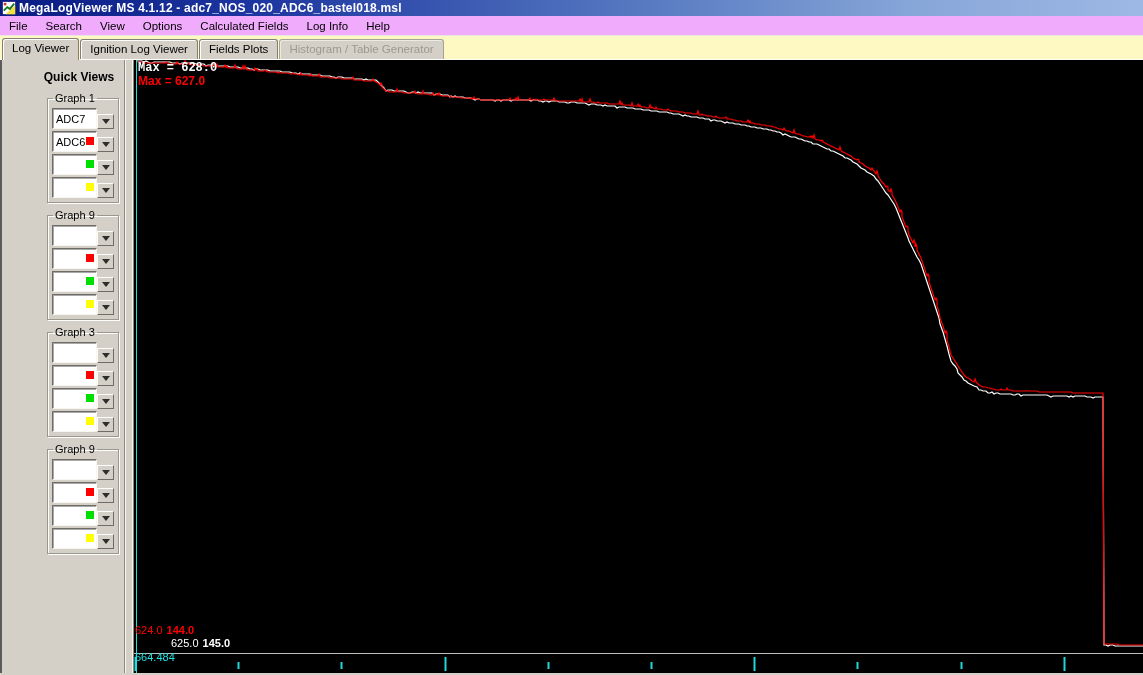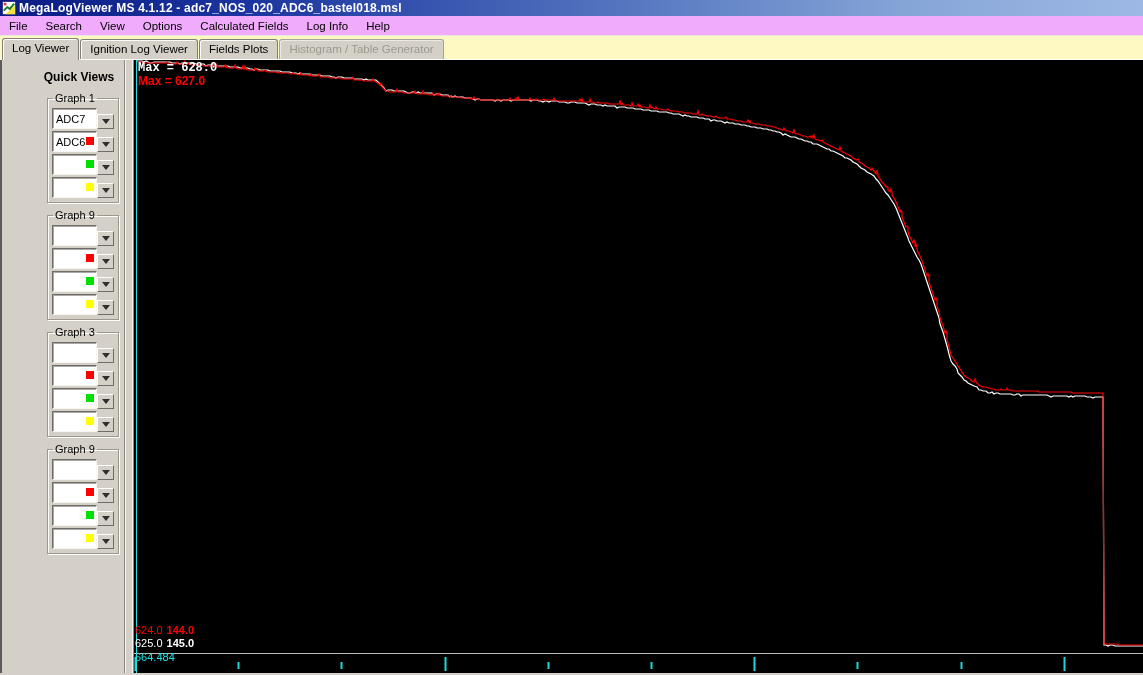--- a/index.html
+++ b/index.html
@@ -225,18 +225,18 @@
           <line x1="723.5" y1="602" x2="723.5" y2="609" stroke="#1fd8d8" stroke-width="2"></line>
           <line x1="827.5" y1="602" x2="827.5" y2="609" stroke="#1fd8d8" stroke-width="2"></line>
           <line x1="930.5" y1="597" x2="930.5" y2="611" stroke="#1fd8d8" stroke-width="2"></line>
           <polyline points="2,1 4,1 6,1 8,1 10,2 12,1 14,2 16,3 18,3 20,2 22,2 24,2 26,2 28,2 30,2 32,2 34,2 36,2 38,3 40,3 42,3 44,3 46,4 48,3 50,3 52,3 54,3 56,3 58,3 60,3 62,4 64,5 66,5 68,4 70,4 72,6 74,5 76,5 78,5 80,5 82,5 84,6 86,6 88,6 90,6 92,6 94,6 96,7 98,7 100,7 102,7 104,7 106,8 108,8 110,8 112,8 114,8 116,9 118,9 120,10 122,9 124,9 126,10 128,10 130,10 132,10 134,10 136,11 138,11 140,11 142,11 144,11 146,11 148,12 150,12 152,12 154,12 156,12 158,13 160,13 162,13 164,14 166,13 168,14 170,14 172,14 174,14 176,14 178,15 180,15 182,15 184,15 186,15 188,16 190,16 192,16 194,16 196,16 198,17 200,17 202,18 204,17 206,17 208,17 210,18 212,18 214,18 216,18 218,18 220,19 222,19 224,19 226,19 228,19 230,20 232,19 234,20 236,20 238,20 240,20 242,20 244,22 246,24 248,26 250,28 252,31 254,30 256,30 258,30 260,31 262,31 264,31 266,31 268,31 270,31 272,32 274,33 276,33 278,32 280,32 282,33 284,32 286,33 288,33 290,33 292,33 294,33 296,33 298,33 300,35 302,34 304,34 306,34 308,35 310,35 312,35 314,35 316,37 317,36 319,37 321,36 323,37 325,37 327,37 329,37 331,38 333,38 335,38 337,38 339,39 341,40 343,39 345,39 347,40 349,40 351,40 353,40 355,40 357,40 359,40 361,41 363,40 365,40 367,41 369,40 371,40 373,40 375,40 377,41 379,40 381,40 383,40 385,40 387,40 389,40 391,40 393,40 395,40 397,41 399,40 401,40 403,40 405,41 407,41 409,42 411,41 413,41 415,42 417,41 419,41 421,41 423,41 425,42 427,42 429,42 431,42 433,43 435,43 437,42 439,42 441,42 443,43 445,43 447,43 449,43 451,43 453,44 455,45 457,44 459,44 461,44 463,45 465,45 467,45 469,46 471,45 473,46 475,46 477,46 479,46 481,46 483,48 485,47 487,47 489,47 491,47 493,48 495,48 497,48 499,48 501,49 503,49 505,49 507,49 509,50 511,50 513,50 515,50 517,51 519,51 521,51 523,51 525,52 527,52 529,52 531,52 533,52 535,53 537,53 539,54 541,54 543,54 545,54 547,55 549,56 551,55 553,56 555,56 557,57 559,57 561,57 563,57 565,58 567,58 569,58 571,59 573,59 575,59 577,61 579,60 581,60 583,61 585,61 587,61 589,62 591,63 593,62 595,63 597,63 599,63 601,64 603,64 605,64 607,65 609,65 611,65 613,66 615,66 617,67 619,67 621,67 623,68 625,68 627,68 629,69 631,69 633,69 635,70 637,70 639,71 641,71 643,72 645,72 647,73 649,75 651,74 653,75 655,76 657,77 659,77 661,77 663,78 665,79 667,79 669,80 671,81 673,81 675,82 677,82 679,84 681,84 683,84 685,85 687,86 689,87 691,88 693,89 695,89 697,91 699,91 701,92 703,93 705,94 707,95 709,96 711,98 713,98 715,99 717,100 719,102 721,103 723,104 725,106 727,108 729,109 731,110 733,112 735,113 737,114 740,116 742,119 744,121 746,124 748,127 750,130 752,133 754,135 756,138 758,141 760,144 762,148 764,153 766,158 768,163 770,168 772,173 774,178 775,181 777,185 779,189 781,193 783,197 785,200 787,204 789,210 791,216 793,222 795,228 797,234 799,240 801,246 803,252 805,258 806,264 809,272 811,279 813,286 815,294 817,301 819,304 821,306 823,309 824,313 826,315 828,317 830,320 832,321 834,323 836,324 838,325 840,326 843,327 845,330 847,330 849,331 851,331 852,331 854,333 856,333 858,332 860,334 862,333 864,333 866,334 868,334 870,334 872,334 874,334 877,334 879,335 881,335 883,334 885,334 887,336 889,335 891,335 893,335 895,335 897,335 899,335 901,335 903,335 905,335 907,335 909,335 911,335 913,335 915,336 917,337 919,336 921,336 923,336 925,336 927,336 929,336 931,336 933,336 935,337 937,336 939,337 941,336 943,336 945,336 947,336 949,336 951,336 953,337 955,337 957,337 959,338 961,337 963,337 965,337 967,337 969,337 970,585 972,585 974,586 976,585 979,585 981,586 983,586 985,586 987,586 989,586 991,586 993,586 995,586 997,586 999,586 1001,586 1002,586 1004,586 1006,586 1008,586 1010,586 1012,587 1014,586 1016,587 1018,586 1020,586 1022,586 1024,586 1026,586 1028,586 1030,586" fill="none" stroke="#ffffff" stroke-width="1.2"></polyline>
           <polyline points="2,2 4,2 6,2 8,2 10,3 12,3 14,3 16,3 18,3 20,3 22,3 24,3 26,3 28,3 30,3 32,3 33,2 34,3 34,4 36,4 38,4 40,4 42,4 43,2 44,4 44,4 46,4 48,4 50,4 51,1 52,4 52,4 54,4 55,3 56,4 56,4 58,5 60,5 62,5 64,5 66,5 68,5 70,6 72,6 74,6 76,6 78,6 79,5 80,6 80,6 82,7 83,4 84,7 84,7 86,7 88,7 90,7 91,5 92,7 92,8 93,6 94,8 94,8 96,8 98,8 100,8 101,5 102,8 102,8 104,9 106,9 108,9 109,6 110,9 110,9 111,6 112,9 112,9 114,10 116,10 118,10 120,10 121,8 122,10 122,10 123,9 124,10 124,11 126,11 128,11 130,11 131,10 132,11 132,11 134,12 136,12 138,12 140,12 142,12 144,13 145,12 146,13 146,13 148,13 150,13 152,13 154,13 156,14 158,14 159,13 160,14 160,14 162,14 164,14 166,15 167,13 168,15 168,15 170,15 172,15 174,15 176,16 177,14 178,16 178,16 180,16 182,16 184,16 185,14 186,16 186,17 188,17 190,17 192,17 194,17 196,18 198,18 200,18 202,18 204,18 206,18 208,19 210,19 212,19 214,19 216,19 218,19 219,17 220,19 220,20 222,20 224,20 226,20 228,20 230,21 232,21 234,21 236,21 238,21 239,19 240,21 240,21 242,22 244,23 246,25 247,23 248,25 248,27 250,29 252,31 254,31 256,32 258,32 260,32 262,32 263,29 264,32 264,32 266,32 268,32 270,33 272,33 274,33 276,33 278,33 280,33 281,31 282,33 282,33 284,34 286,34 288,34 289,31 290,34 290,34 292,34 294,34 296,35 298,35 299,33 300,35 300,35 302,35 303,34 304,35 304,35 305,33 306,35 306,35 308,36 310,36 312,36 314,36 316,36 317,37 319,37 321,37 323,37 325,37 327,38 329,38 331,38 333,38 335,38 337,39 338,38 339,39 339,39 340,37 341,39 341,39 343,39 345,39 347,40 349,40 351,40 353,40 355,40 357,40 359,40 361,40 363,40 365,40 367,40 369,40 371,40 373,40 375,40 376,38 377,40 377,40 379,40 381,40 382,38 383,40 383,40 384,37 385,40 385,40 387,40 389,40 391,40 393,40 395,40 396,38 397,40 397,40 399,40 401,40 402,39 403,40 403,40 405,40 407,40 409,40 410,39 411,40 411,40 413,40 415,40 417,40 419,40 420,38 421,40 421,40 423,41 425,41 427,41 429,41 431,41 433,41 435,41 437,41 439,41 441,41 443,41 445,41 446,39 447,41 447,42 448,39 449,42 449,42 451,42 453,42 455,42 456,39 457,42 457,42 459,42 461,43 463,43 464,42 465,43 465,43 467,43 469,43 471,43 473,43 475,44 477,44 479,44 481,44 483,44 485,44 486,41 487,44 487,45 488,43 489,45 489,45 491,45 493,45 495,45 497,46 498,43 499,46 499,46 501,46 503,46 504,44 505,46 505,47 506,45 507,47 507,47 509,47 511,47 513,48 515,48 516,45 517,48 517,48 518,47 519,48 519,48 521,49 522,47 523,49 523,49 525,49 527,49 529,50 531,50 533,50 534,49 535,50 535,50 537,51 539,51 541,51 543,51 545,52 547,52 549,52 551,53 553,53 555,53 557,53 559,54 561,54 563,54 564,51 565,54 565,55 567,55 568,54 569,55 569,55 571,55 573,56 575,56 577,56 579,57 581,57 582,56 583,57 583,57 585,58 587,58 589,58 591,58 592,57 593,58 593,59 595,59 597,59 599,60 601,60 603,61 605,61 607,61 609,62 611,62 613,62 614,60 615,62 615,63 616,61 617,63 617,63 619,63 621,64 623,64 625,64 627,65 629,65 631,65 633,66 635,66 637,66 639,67 641,67 643,68 645,69 647,69 649,70 650,68 651,70 651,70 653,71 655,71 657,72 659,73 660,70 661,73 661,73 663,74 665,74 667,75 669,76 671,76 673,77 675,77 676,76 677,77 677,78 678,76 679,78 679,78 680,75 681,78 681,79 683,80 685,80 687,81 688,80 689,81 689,82 691,83 693,84 695,85 697,86 699,87 701,88 703,89 705,90 706,87 707,90 707,91 709,92 711,93 713,94 715,95 717,96 719,98 721,99 723,100 724,99 725,100 725,102 727,103 729,104 731,106 733,107 735,108 737,110 738,108 739,110 740,111 742,114 743,111 744,114 744,116 746,119 748,122 750,124 752,127 753,126 754,127 754,130 756,132 757,129 758,132 758,135 760,138 762,142 764,147 766,152 767,150 768,152 768,157 770,162 772,167 773,166 774,167 774,171 775,175 777,179 779,183 780,180 781,183 781,187 782,184 783,187 783,190 785,194 787,198 789,204 791,210 793,216 794,214 795,216 795,222 797,228 799,234 801,240 802,238 803,240 803,246 805,252 806,258 809,266 811,273 812,271 813,273 813,280 815,287 817,295 819,298 821,301 823,304 824,306 826,309 828,312 830,315 832,317 834,318 836,319 838,321 840,322 841,319 842,322 843,323 845,325 847,326 849,327 851,327 852,327 854,328 856,328 858,329 860,329 862,330 864,330 866,330 867,329 868,330 868,330 870,330 872,330 873,328 874,330 874,330 877,330 879,331 881,331 883,331 885,331 887,331 889,331 891,331 893,331 895,331 897,331 899,331 901,331 903,331 905,332 907,332 909,332 911,332 913,332 915,332 917,332 919,332 921,332 923,332 925,332 927,332 929,332 931,332 933,332 935,332 937,332 939,333 941,333 943,333 945,333 947,333 949,333 951,333 953,333 955,333 957,333 959,333 961,333 963,333 965,333 967,333 969,333 970,584 972,584 974,584 976,584 979,584 981,584 983,584 985,585 987,585 989,585 991,585 993,585 995,585 997,585 999,585 1001,585 1002,585 1004,585 1006,585 1008,585 1010,585 1012,585 1014,585 1016,585 1018,585 1020,585 1022,585 1024,585 1026,585 1028,585 1030,585" fill="none" stroke="#ff0000" stroke-width="1.2"></polyline>
           <line x1="2.5" y1="0" x2="2.5" y2="613" stroke="#1fe2e2" stroke-width="1"></line>
         </svg>
       <div class="ovl ovl-max1" style="color: rgb(255, 255, 255);">Max = 628.0</div>
       <div class="ovl ovl-max2" style="color: rgb(255, 0, 0);">Max = 627.0</div>
       <div class="ovl-vals vals-red" style="color: rgb(255, 0, 0);"><span>624.0</span><b>144.0</b></div>
-      <div class="ovl-vals vals-white" style="color: rgb(255, 255, 255);"><span>625.0</span><b>145.0</b></div>
+      <div class="ovl-vals vals-white" style="color: rgb(255, 255, 255); margin-left: 36px;"><span>625.0</span><b>145.0</b></div>
       <div class="ovl-time" style="color: rgb(31, 226, 226);">664.484</div>
     </div>
 
   </div>
 </div>
 
 </body></html>

